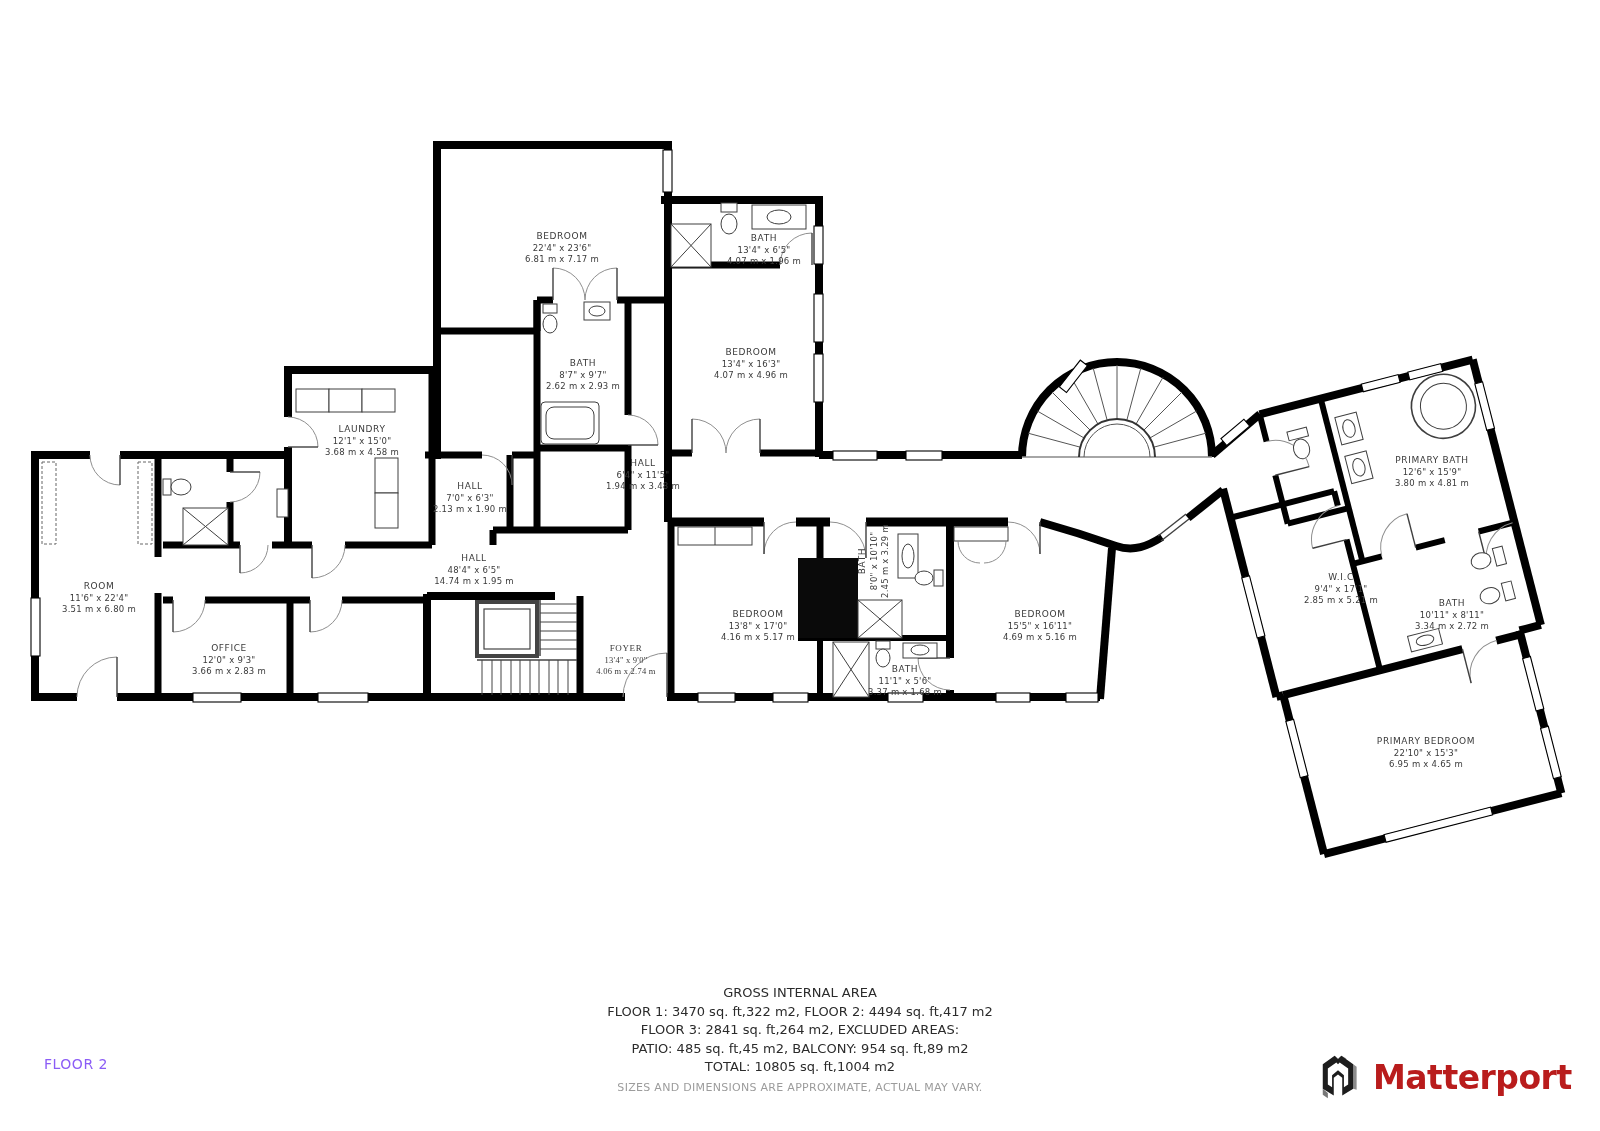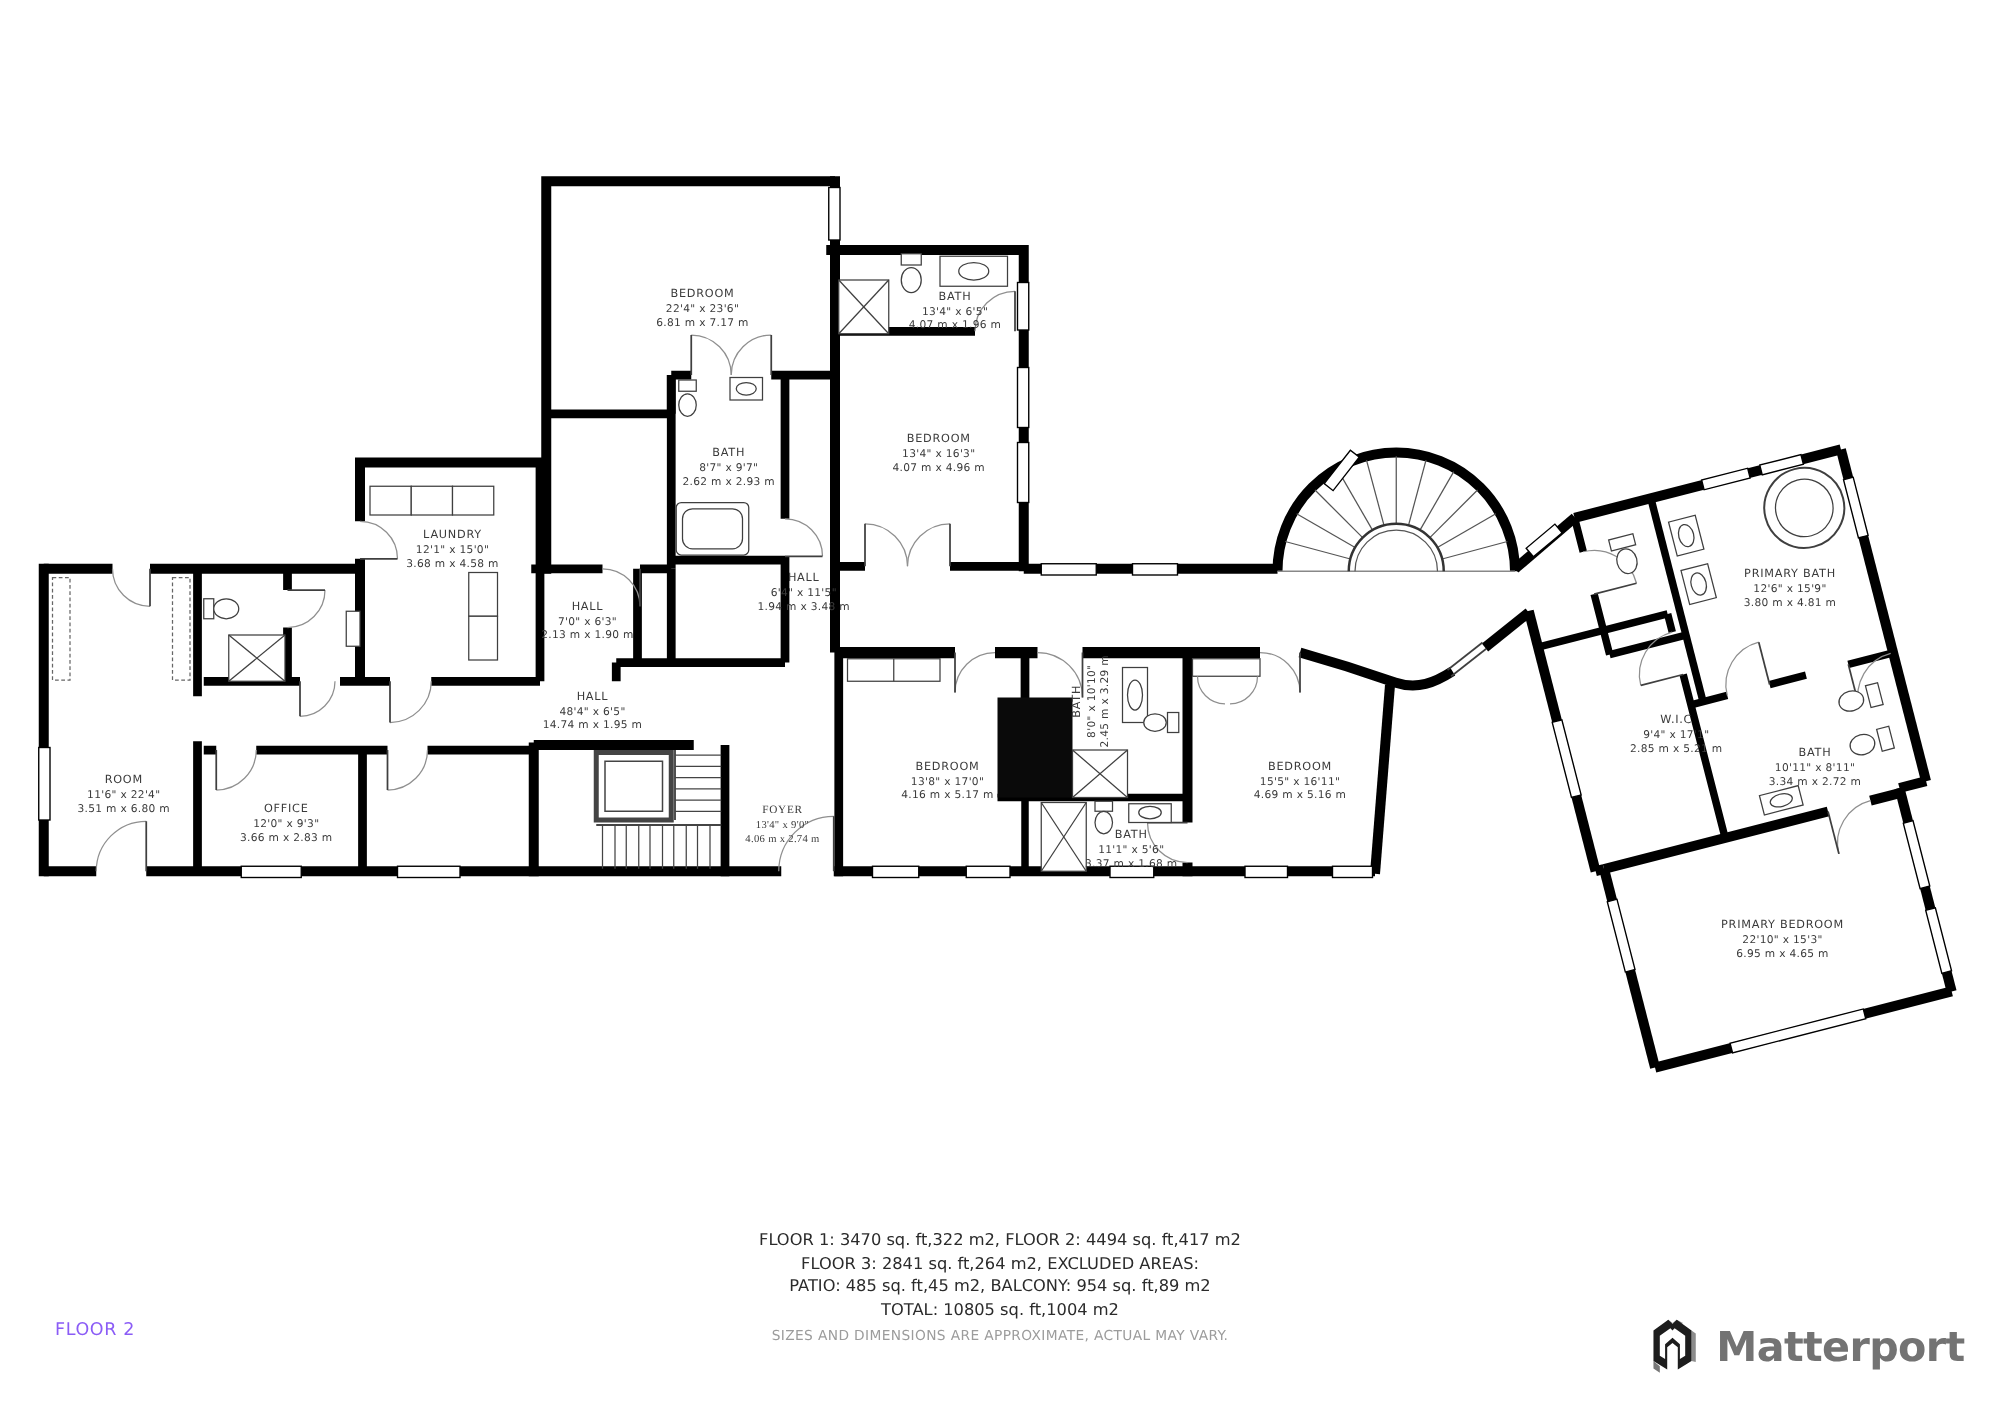--- a/index.html
+++ b/index.html
@@ -8,21 +8,21 @@
   .plan-svg{position:absolute;left:0;top:0;}
   .room-label{position:absolute;transform:translate(-50%,-50%);text-align:center;
               font-size:8.5px;line-height:11.5px;letter-spacing:.25px;color:#3a3a3a;white-space:nowrap;}
   .room-label.rot{transform:translate(-50%,-50%) rotate(-90deg);}
   .room-label .rname{font-size:9px;letter-spacing:.6px;}
   .footer{position:absolute;left:0;right:0;top:984px;text-align:center;color:#2b2b2b;
           font-size:13px;line-height:18.5px;}
   .footer .disclaimer{font-size:11px;color:#9c9c9c;letter-spacing:.3px;margin-top:2px;}
   .floor-label{position:absolute;left:28px;top:1056px;font-size:14px;color:#8b5cf6;letter-spacing:.5px;margin-left:16px;}
   .brand{position:absolute;left:1316px;top:1054px;display:flex;align-items:center;gap:13px;}
-  .brand .brand-text{font-size:33px;font-weight:700;color:#737373;letter-spacing:-.5px;}
+  .brand .brand-text{font-size:33px;font-weight:700;color:#b91c1c;letter-spacing:-.5px;}
 </style>
 </head>
 <body>
 
 <div class="canvas">
 
   <svg class="plan-svg" width="1600" height="1131" viewBox="0 0 1600 1131">
 
     <g stroke="#000" fill="none" stroke-width="8">
       <path d="M437,459 V145 H668"></path>
@@ -337,21 +337,21 @@
       <div class="room-label" style="left: 643px; top: 475px;">
         <div class="rname">HALL</div>
         <div>6'4" x 11'5"</div>
         <div>1.94 m x 3.48 m</div>
       </div>
       <div class="room-label" style="left: 474px; top: 570px;">
         <div class="rname">HALL</div>
         <div>48'4" x 6'5"</div>
         <div>14.74 m x 1.95 m</div>
       </div>
-      <div class="room-label" style="left: 99px; top: 598px; margin-top: 39px;">
+      <div class="room-label" style="left: 99px; top: 598px;">
         <div class="rname">ROOM</div>
         <div>11'6" x 22'4"</div>
         <div>3.51 m x 6.80 m</div>
       </div>
       <div class="room-label" style="left: 229px; top: 660px;">
         <div class="rname">OFFICE</div>
         <div>12'0" x 9'3"</div>
         <div>3.66 m x 2.83 m</div>
       </div>
       <div class="room-label" style="left: 626px; top: 660px; font-family: Liberation Serif, serif;">
@@ -395,20 +395,21 @@
         <div>3.34 m x 2.72 m</div>
       </div>
       <div class="room-label" style="left: 1426px; top: 753px;">
         <div class="rname">PRIMARY BEDROOM</div>
         <div>22'10" x 15'3"</div>
         <div>6.95 m x 4.65 m</div>
       </div>
     </div>
 
   <div class="footer">
+    <div>GROSS INTERNAL AREA</div>
     <div>FLOOR 1: 3470 sq. ft,322 m2, FLOOR 2: 4494 sq. ft,417 m2</div>
     <div>FLOOR 3: 2841 sq. ft,264 m2, EXCLUDED AREAS:</div>
     <div>PATIO: 485 sq. ft,45 m2, BALCONY: 954 sq. ft,89 m2</div>
     <div>TOTAL: 10805 sq. ft,1004 m2</div>
     <div class="disclaimer">SIZES AND DIMENSIONS ARE APPROXIMATE, ACTUAL MAY VARY.</div>
   </div>
 
   <div class="floor-label">FLOOR 2</div>
 
   <div class="brand">

